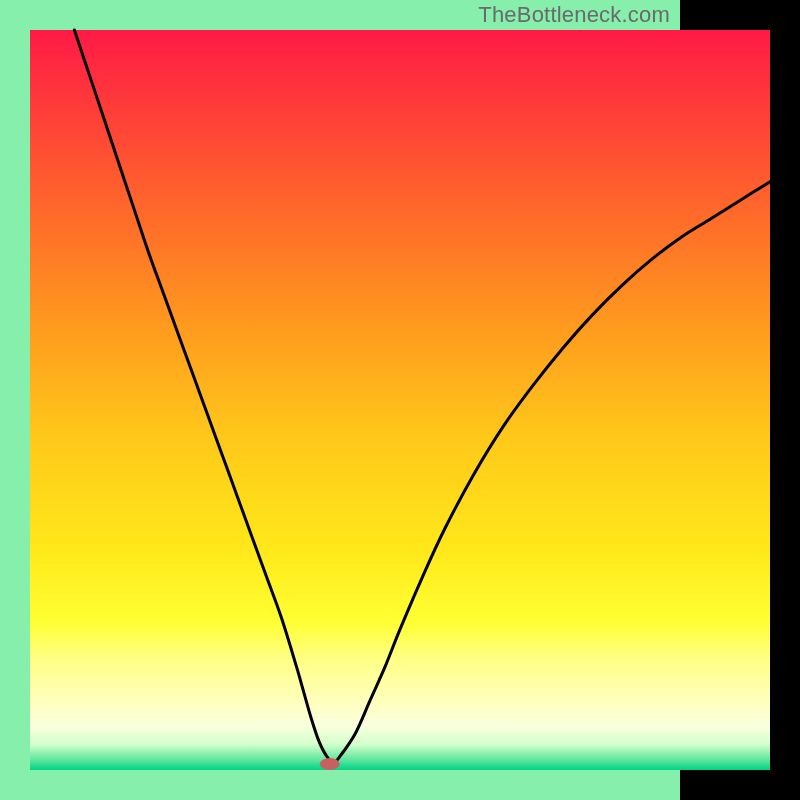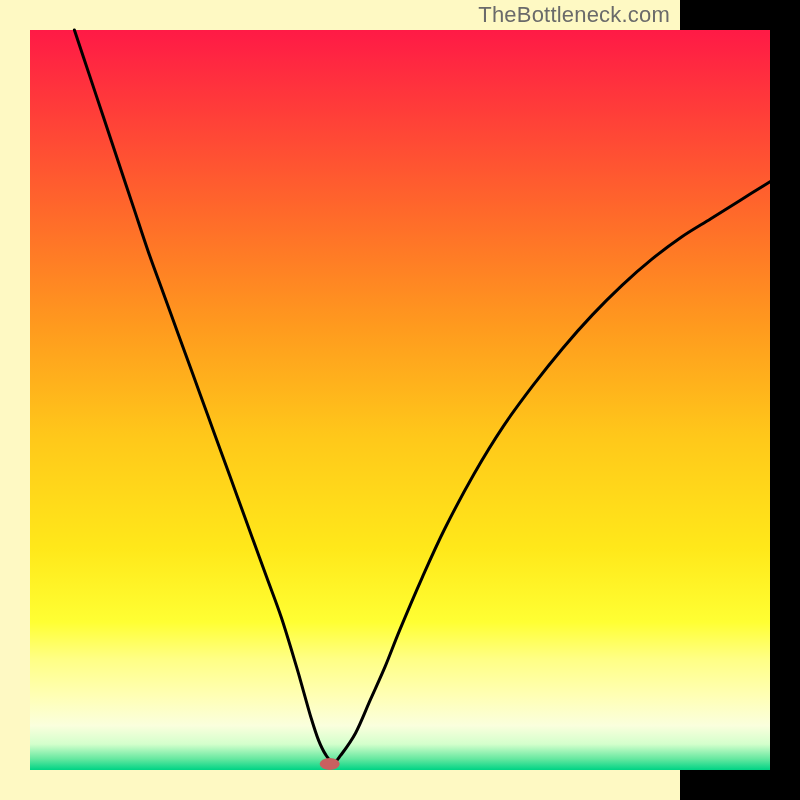--- a/index.html
+++ b/index.html
@@ -8,21 +8,21 @@
     width: 800px;
     height: 800px;
     overflow: hidden;
     background: #000;
     font-family: Arial, Helvetica, sans-serif;
   }
   .frame {
     position: relative;
     width: 680px;
     height: 800px;
-    background: #fef9c3;
+    background: #86efac;
   }
   .watermark {
     position: absolute;
     top: 2px;
     right: 10px;
     color: #6a6a6a;
     font-size: 22px;
     font-weight: 500;
     letter-spacing: 0.2px;
     z-index: 20;

